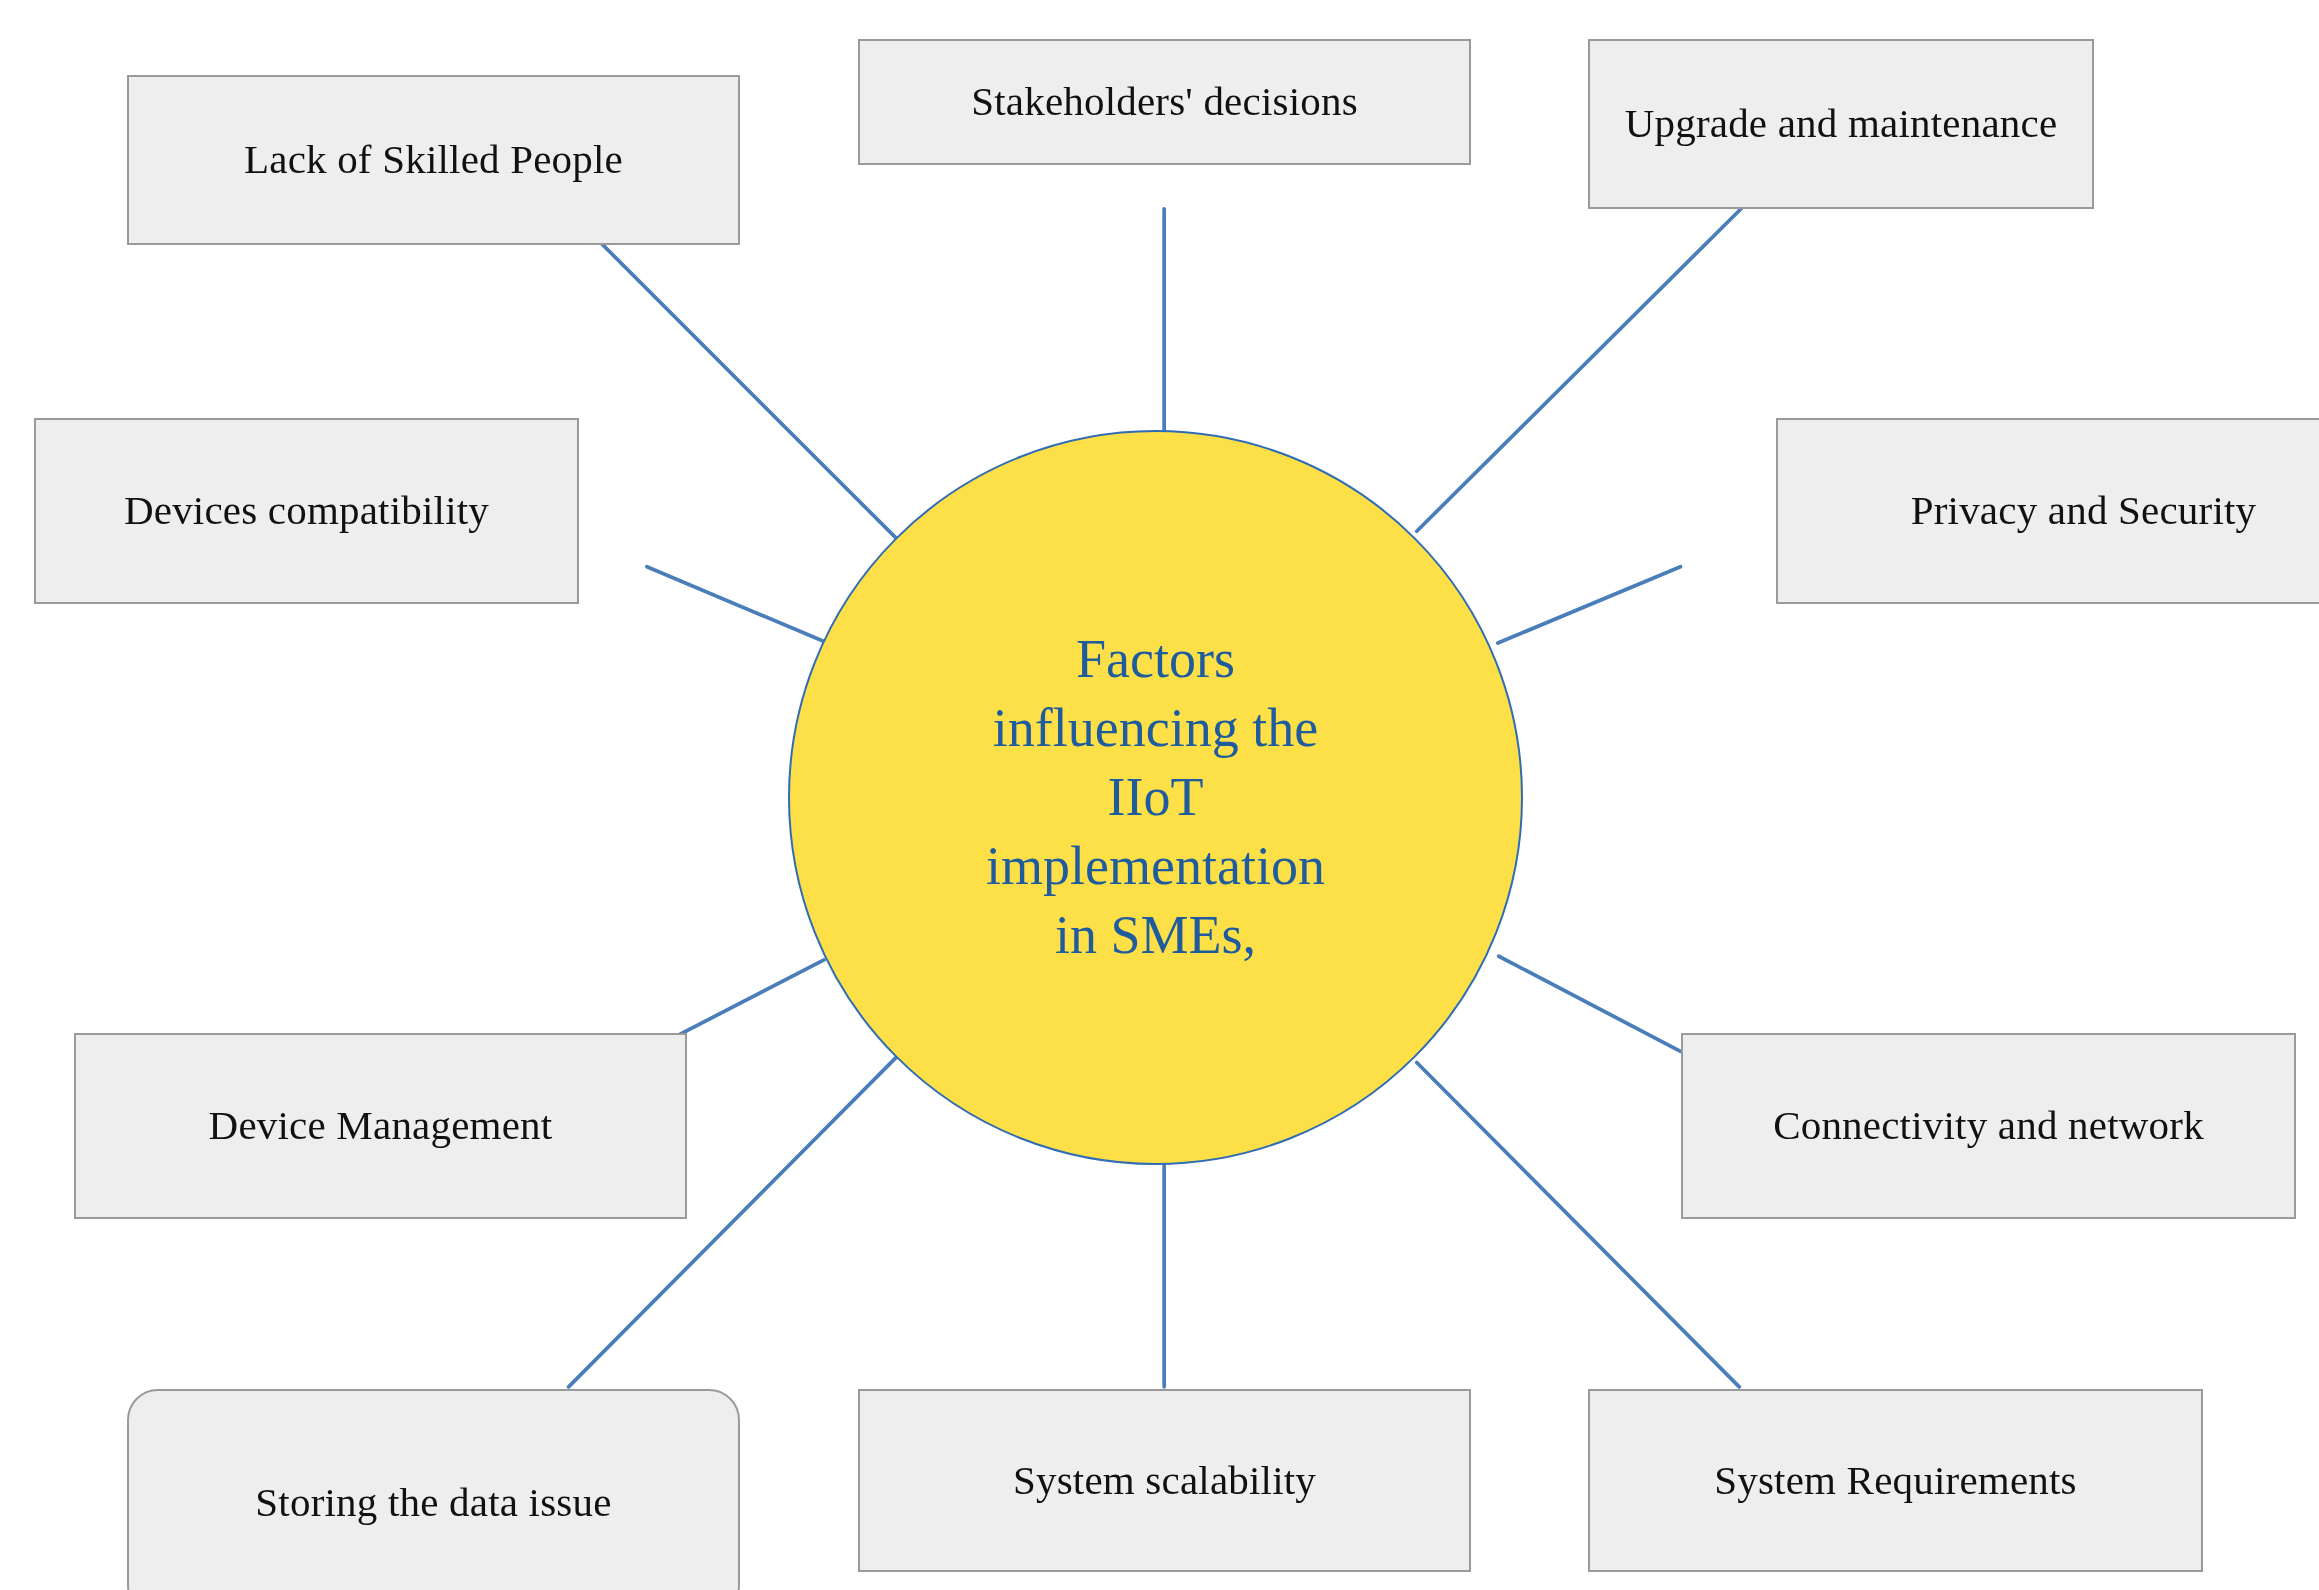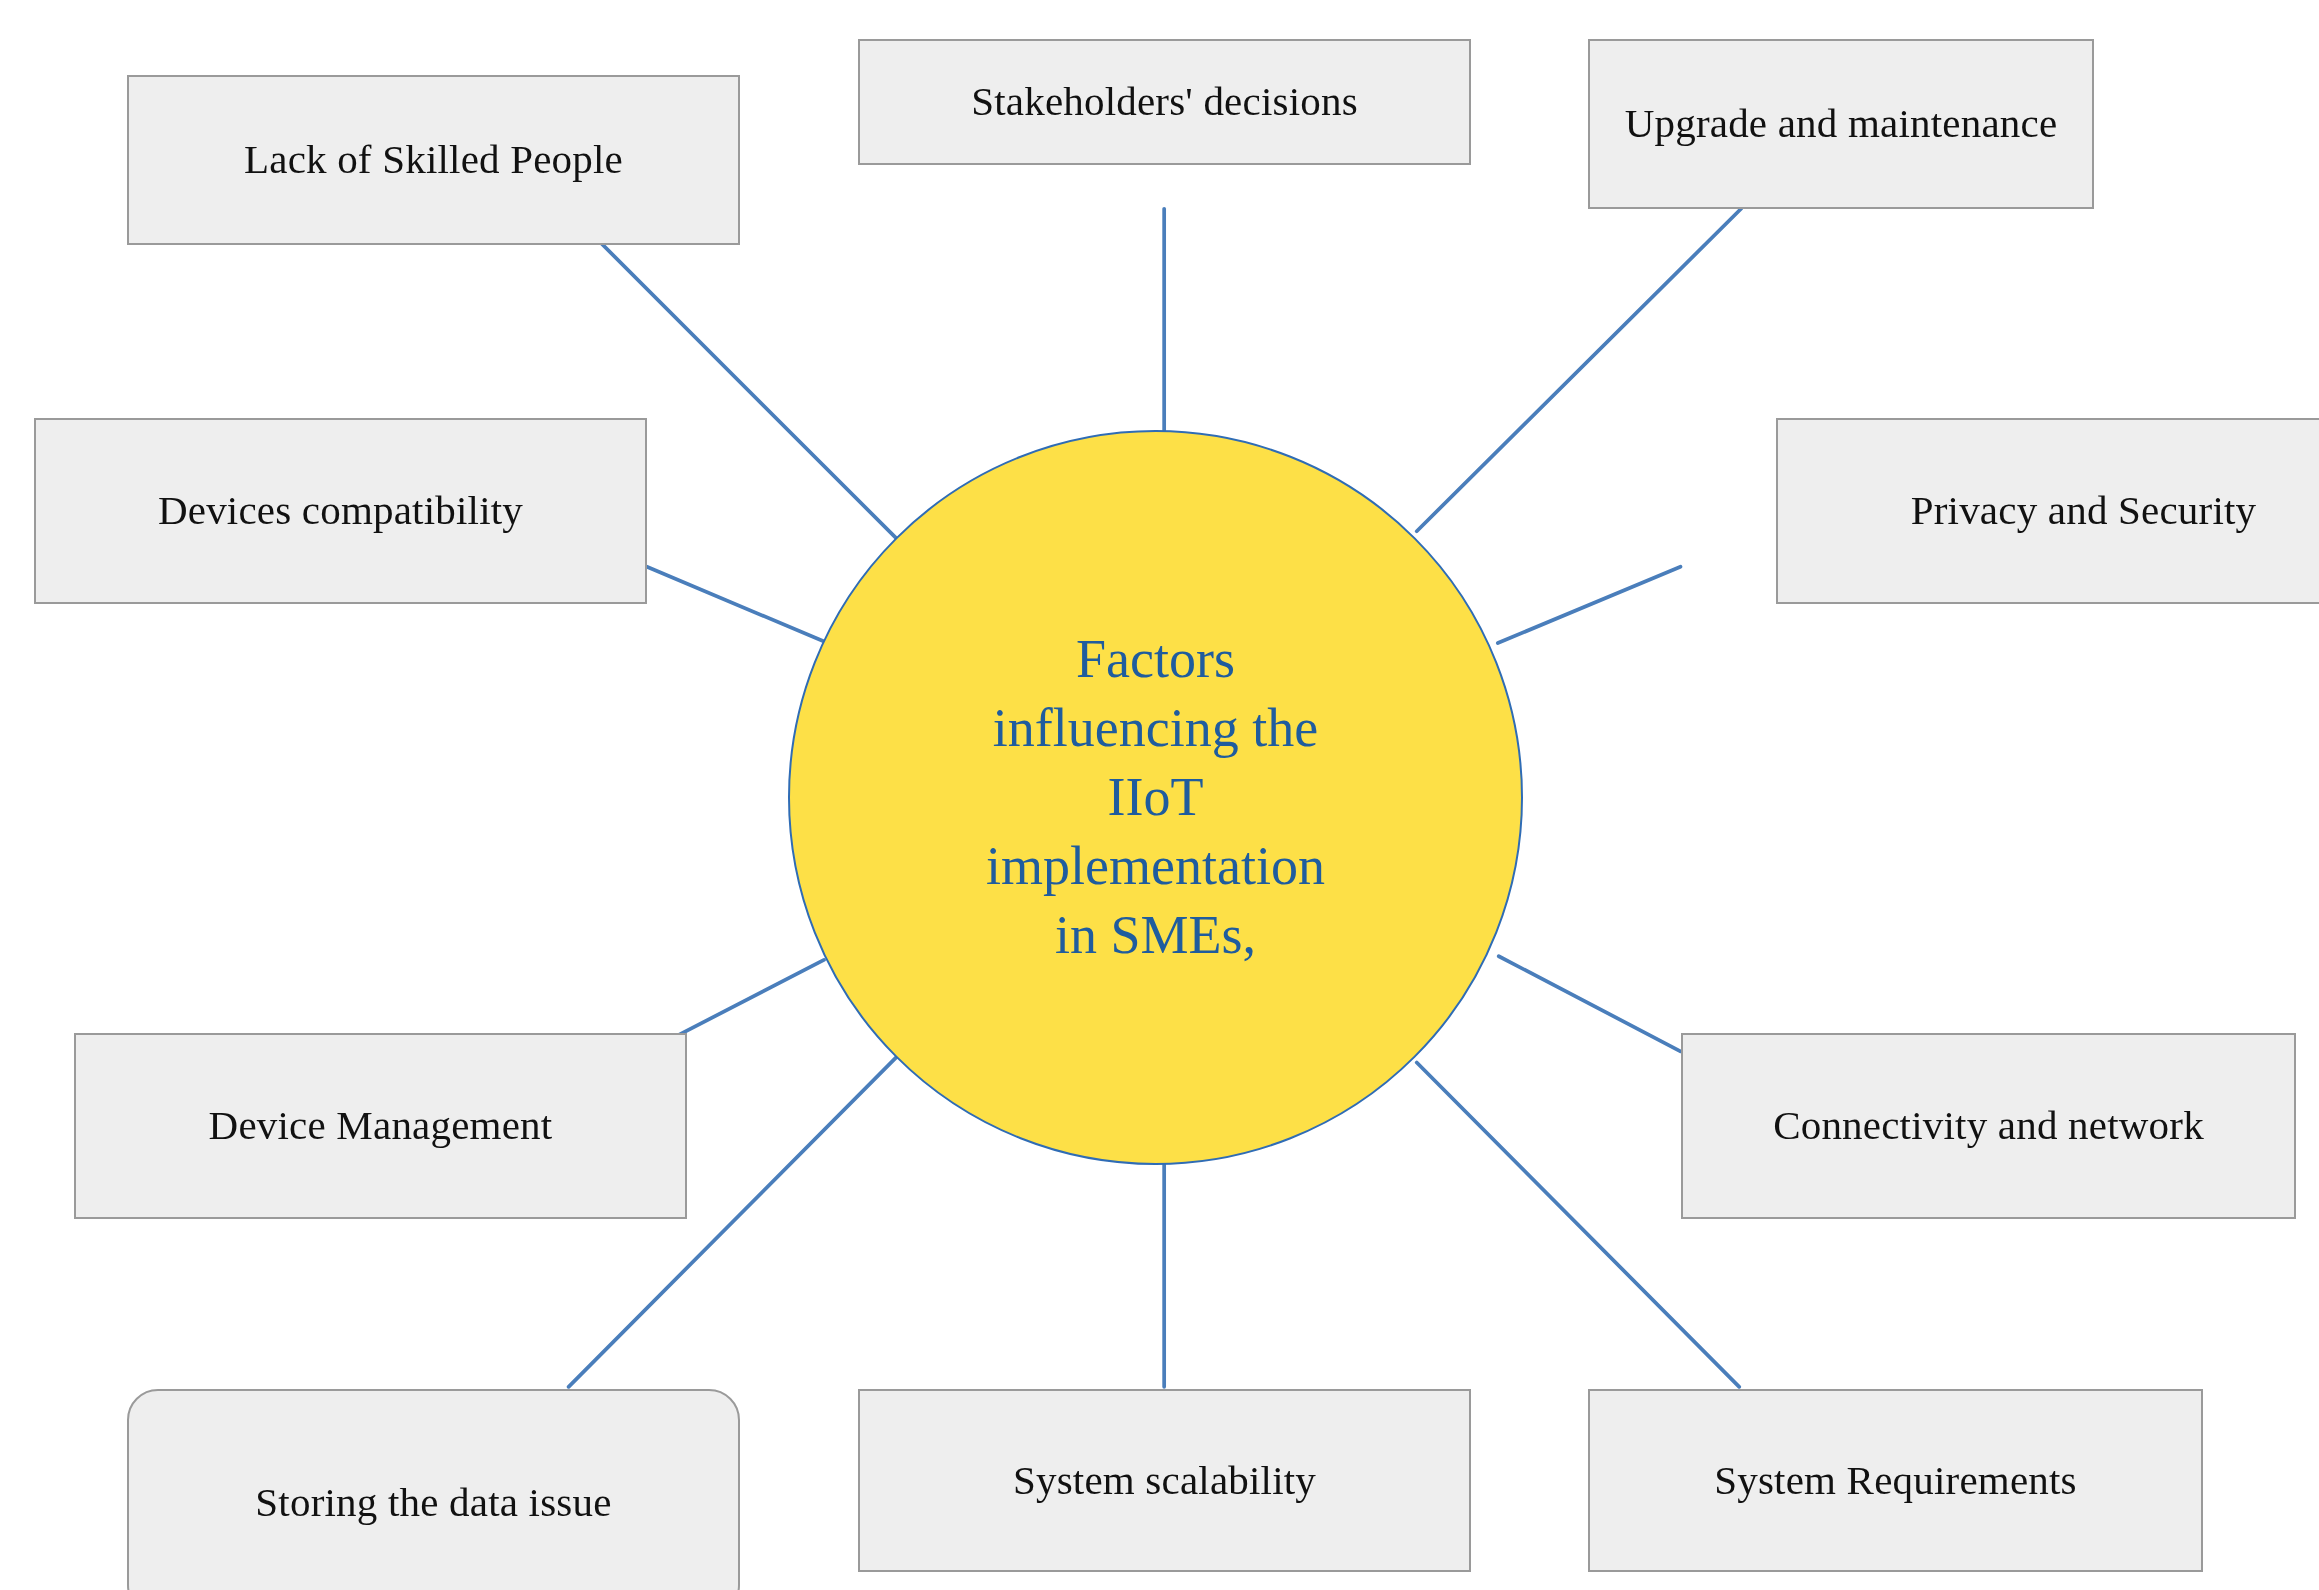--- a/index.html
+++ b/index.html
@@ -40,21 +40,21 @@
     letter-spacing: 0.2px;
   }
   .node-label {
     display: block;
     padding: 0 17px;
   }
   
   .pos-tl   { left: 127px;  top: 39px;   width: 613px; height: 170px; margin-top: 36px; }
   .pos-tc   { left: 858px;  top: 39px;   width: 613px; height: 126px; }
   .pos-tr   { left: 1588px; top: 39px;   width: 506px; height: 170px; }
-  .pos-ml   { left: 34px;   top: 418px;  width: 613px; height: 186px; }
+  .pos-ml   { left: 34px;   top: 418px;  width: 545px; height: 186px; }
   .pos-mr   { left: 1776px; top: 418px;  width: 615px; height: 186px; }
   .pos-bl2  { left: 34px;   top: 1033px; width: 613px; height: 186px; margin-left: 40px; }
   .pos-br2  { left: 1681px; top: 1033px; width: 615px; height: 186px; }
   .pos-bl   { left: 127px;  top: 1389px; width: 613px; height: 227px; border-radius: 31px; }
   .pos-bc   { left: 858px;  top: 1389px; width: 613px; height: 183px; }
   .pos-br   { left: 1588px; top: 1389px; width: 615px; height: 183px; }
 
   #center-circle {
     position: absolute;
     left: 788px;

